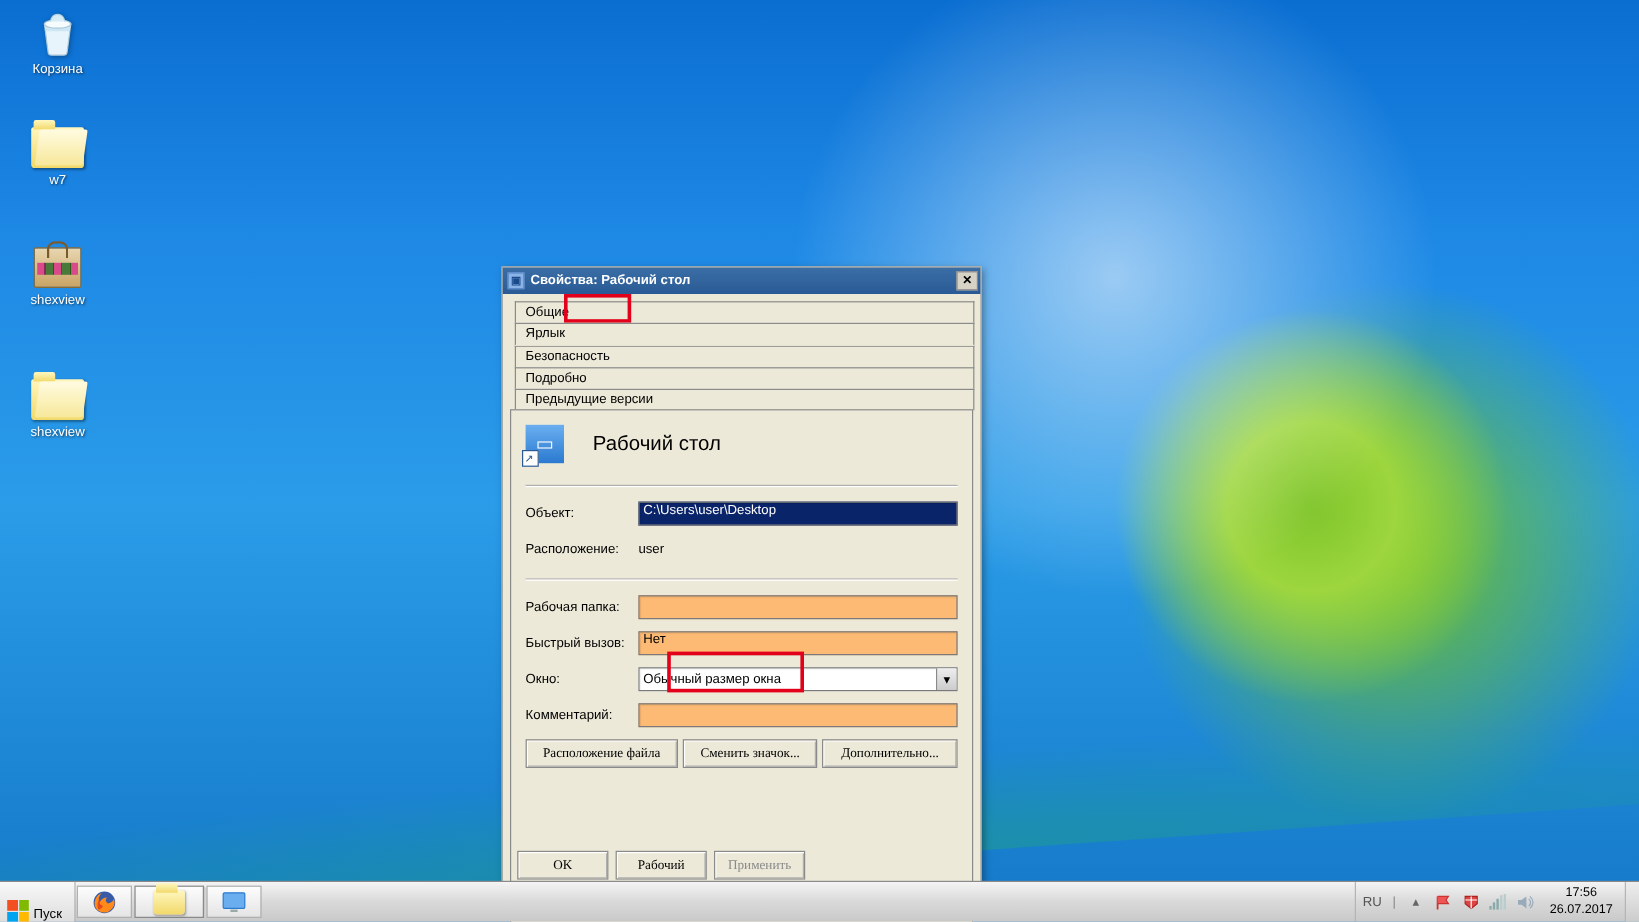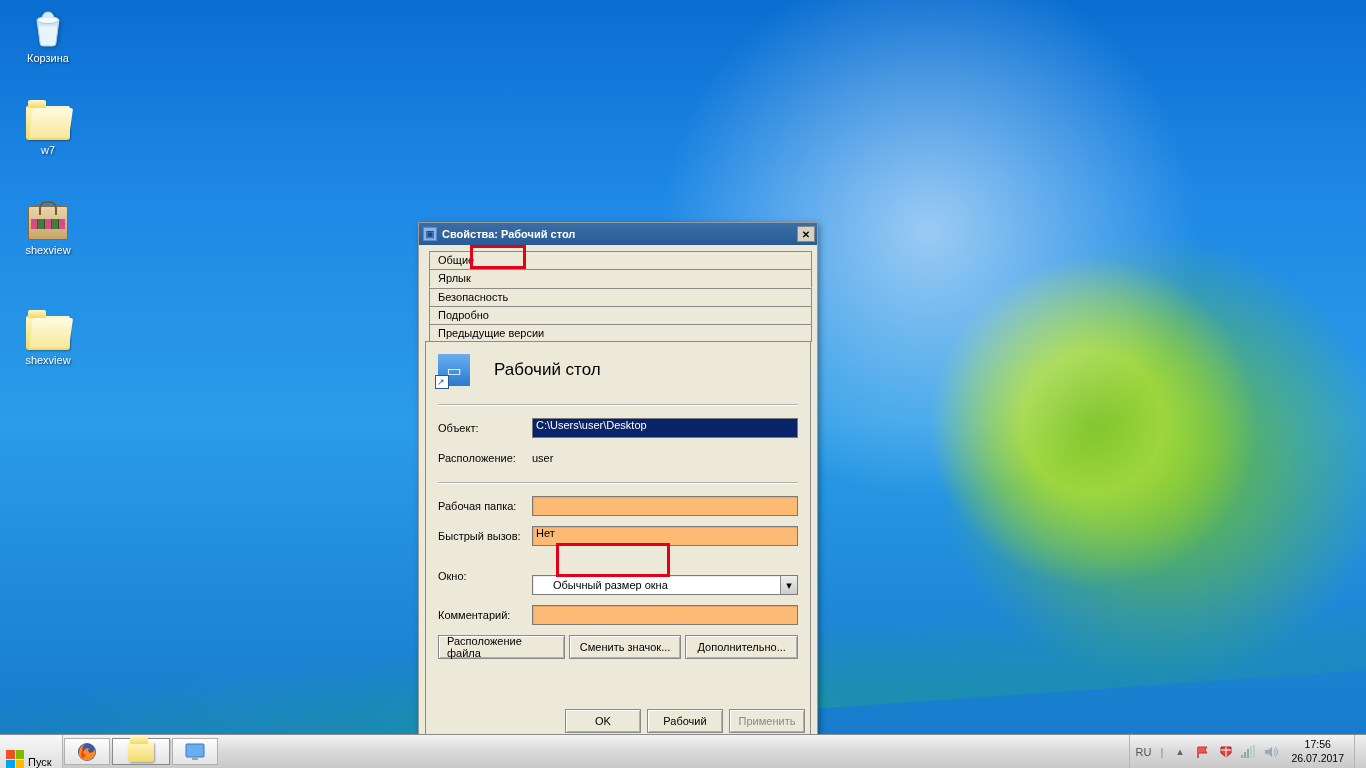--- a/index.html
+++ b/index.html
@@ -51,29 +51,29 @@
   .header-row{display:flex;align-items:center;gap:24px;margin-bottom:18px;}
   .shortcut-icon{width:32px;height:32px;background:linear-gradient(180deg,#6aaef0,#2a7ad0);display:flex;align-items:center;justify-content:center;color:#fff;position:relative;}
   .shortcut-icon::after{content:"";position:absolute;left:-3px;bottom:-3px;width:12px;height:12px;background:#fff;border:1px solid #2a5a95;}
   .shortcut-arrow{position:absolute;left:-1px;bottom:-1px;font-size:9px;color:#2a5a95;z-index:1;}
 
   .form-row{display:flex;align-items:center;font-size:11px;margin-bottom:10px;min-height:20px;}
   .form-row .label{width:94px;}
   .form-row .val{color:#000;}
   .text-input{flex:1;height:20px;border:1px solid #7a7a7a;background:#fdba74;font-size:11px;padding:0 3px;box-shadow:inset 1px 1px 1px rgba(0,0,0,.1);}
   .text-input.selected{background:#0a246a;color:#fff;}
-  .combo{flex:1;height:20px;border:1px solid #7a7a7a;background:#fff;font-size:11px;display:flex;align-items:center;position:relative;padding:0 20px;box-shadow:inset 1px 1px 1px rgba(0,0,0,.08);margin-top:19px;}
+  .combo{flex:1;height:20px;border:1px solid #7a7a7a;background:#fff;font-size:11px;display:flex;align-items:center;position:relative;padding:0 3px;box-shadow:inset 1px 1px 1px rgba(0,0,0,.08);}
   .combo .arrow{position:absolute;right:0;top:0;bottom:0;width:17px;background:linear-gradient(180deg,#eee,#ccc);border-left:1px solid #8a8a8a;display:flex;align-items:center;justify-content:center;}
 
   hr.sep{border:none;border-top:1px solid #b0b0b0;border-bottom:1px solid #fff;margin:4px 0 12px;}
 
   .btnrow{display:flex;gap:4px;margin-top:6px;}
-  .winbtn{height:24px;padding:0 8px;font-size:11px;background:#ece9d8;border:1px solid #8a8a8a;box-shadow:1px 1px 0 #fff inset,-1px -1px 0 #b0b0b0 inset;display:flex;align-items:center;justify-content:center;}
-
-  .dlg-footer{position:absolute;left:0;right:0;bottom:8px;display:flex;justify-content:flex-end;gap:6px;padding:0 12px;}
+  .winbtn{height:24px;padding:0 8px;font-size:11px;background:#ece9d8;border:1px solid #8a8a8a;box-shadow:1px 1px 0 #fff inset,-1px -1px 0 #b0b0b0 inset;display:flex;align-items:center;justify-content:center;font-family:Liberation Serif, serif;}
+
+  .dlg-footer{position:absolute;left:0;right:0;bottom:8px;display:flex;gap:6px;padding:0 12px;}
   .dlg-footer .winbtn{width:76px;}
   .winbtn.disabled{color:#8a8a8a;}
 
   .redbox{position:absolute;border:3px solid #e2001a;pointer-events:none;}
 
   
   .taskbar{position:absolute;left:0;right:0;bottom:0;height:34px;background:linear-gradient(180deg,#f4f4f4,#d9d9d9 50%,#c9c9c9);border-top:1px solid #8a8a8a;display:flex;align-items:stretch;font-size:11px;}
   .start-btn{display:flex;align-items:flex-end;gap:4px;padding:0 10px 0 6px;border-right:1px solid #b4b4b4;background:linear-gradient(180deg,#f8f8f8,#dedede);}
   .winlogo{width:18px;height:18px;display:grid;grid-template:1fr 1fr/1fr 1fr;gap:1px;}
   .winlogo span:nth-child(1){background:#f25022;}

